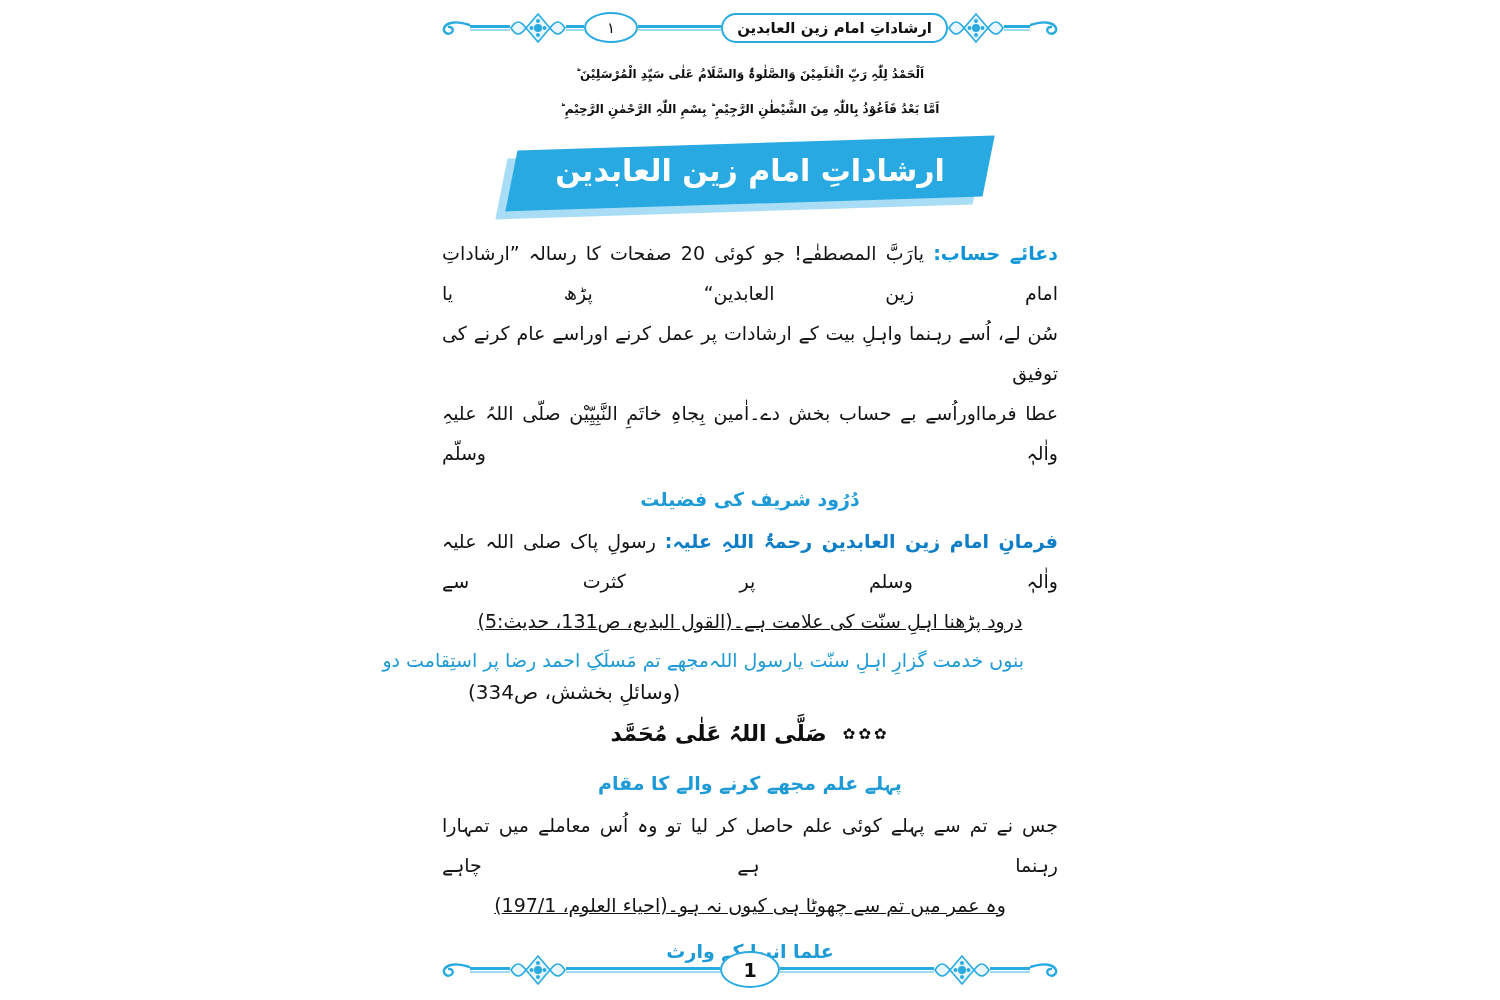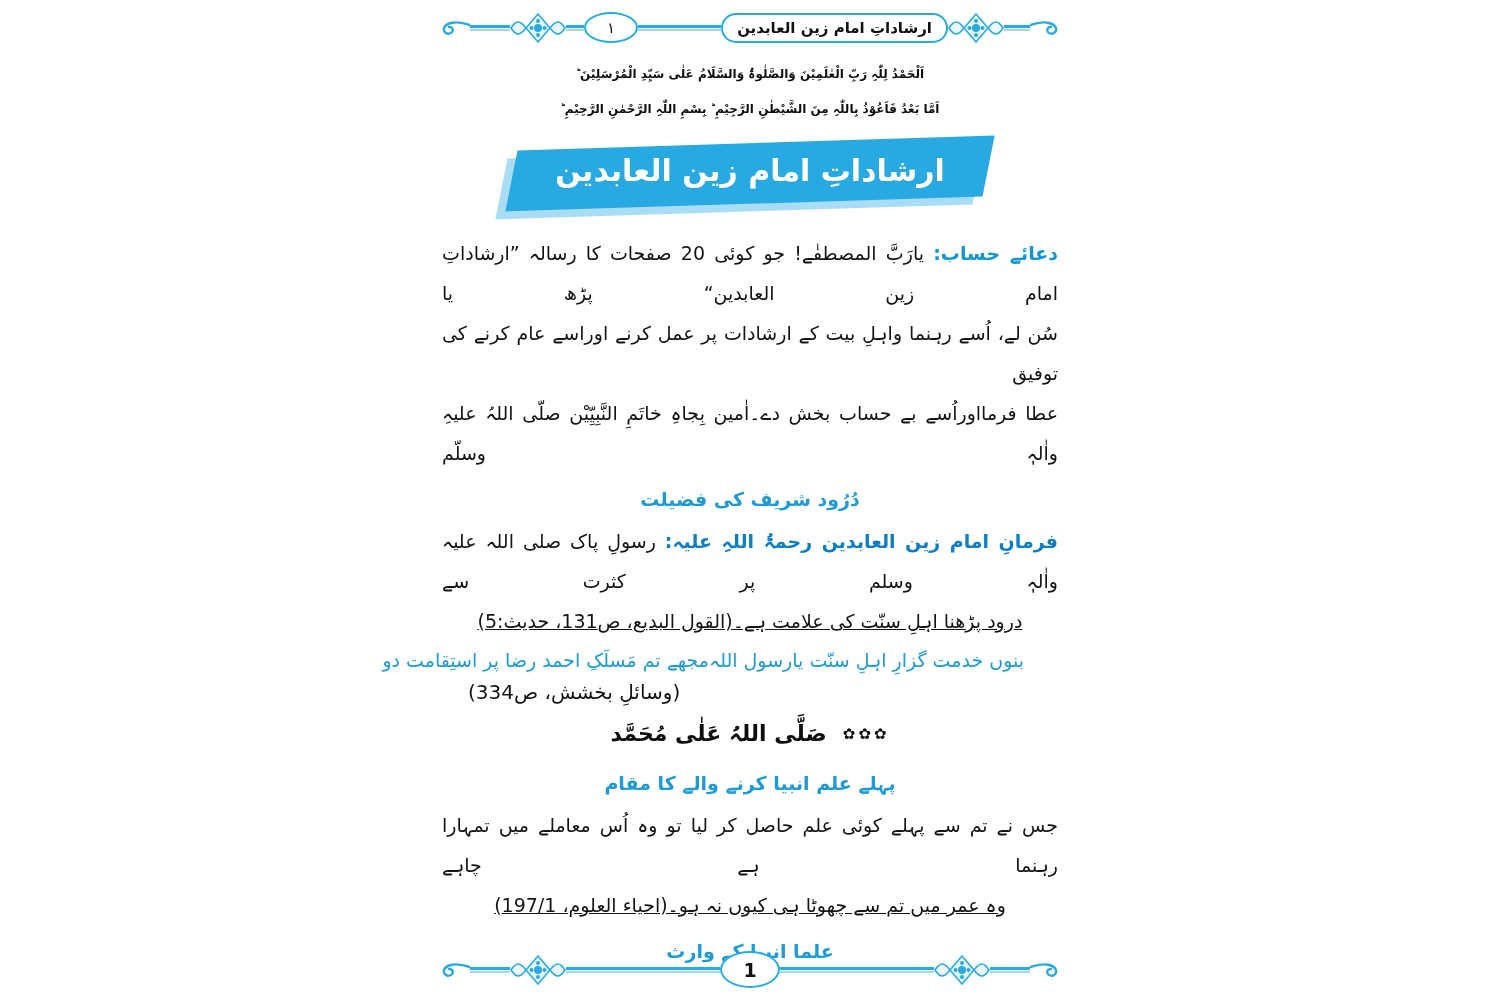--- a/index.html
+++ b/index.html
@@ -120,21 +120,21 @@
     <span>بنوں خدمت گزارِ اہلِ سنّت یارسول اللہ</span>
     <span>مجھے تم مَسلَکِ احمد رضا پر استِقامت دو</span>
   </div>
   <div class="couplet-ref">(وسائلِ بخشش، ص334)</div>
 
   <div class="salat">
     <span class="flowers">✿✿✿</span>
     <span>صَلَّی اللہُ عَلٰی مُحَمَّد</span>
   </div>
 
-  <div class="sec-head">پہلے علم انبیا کرنے والے کا مقام</div>
+  <div class="sec-head">پہلے علم مجھے کرنے والے کا مقام</div>
   <div>
     <div class="pline">جس نے تم سے پہلے کوئی علم حاصل کر لیا تو وہ اُس معاملے میں تمہارا رہنما ہے چاہے</div>
     <div class="pline center">وہ عمر میں تم سے چھوٹا ہی کیوں نہ ہو۔(احیاء العلوم، 197/1)</div>
   </div>
 
   <div class="sec-head">علما انبیا کے وارث</div>
 
   <div class="band band-bottom">
     <svg width="28" height="20" viewBox="0 0 28 20">
       <path d="M28 7 C13 2 4 5 2 10 C1 14 5 17 9 15 C12 13 11 9 7 9" fill="none" stroke="#29abe2" stroke-width="2.4" stroke-linecap="round"></path>

